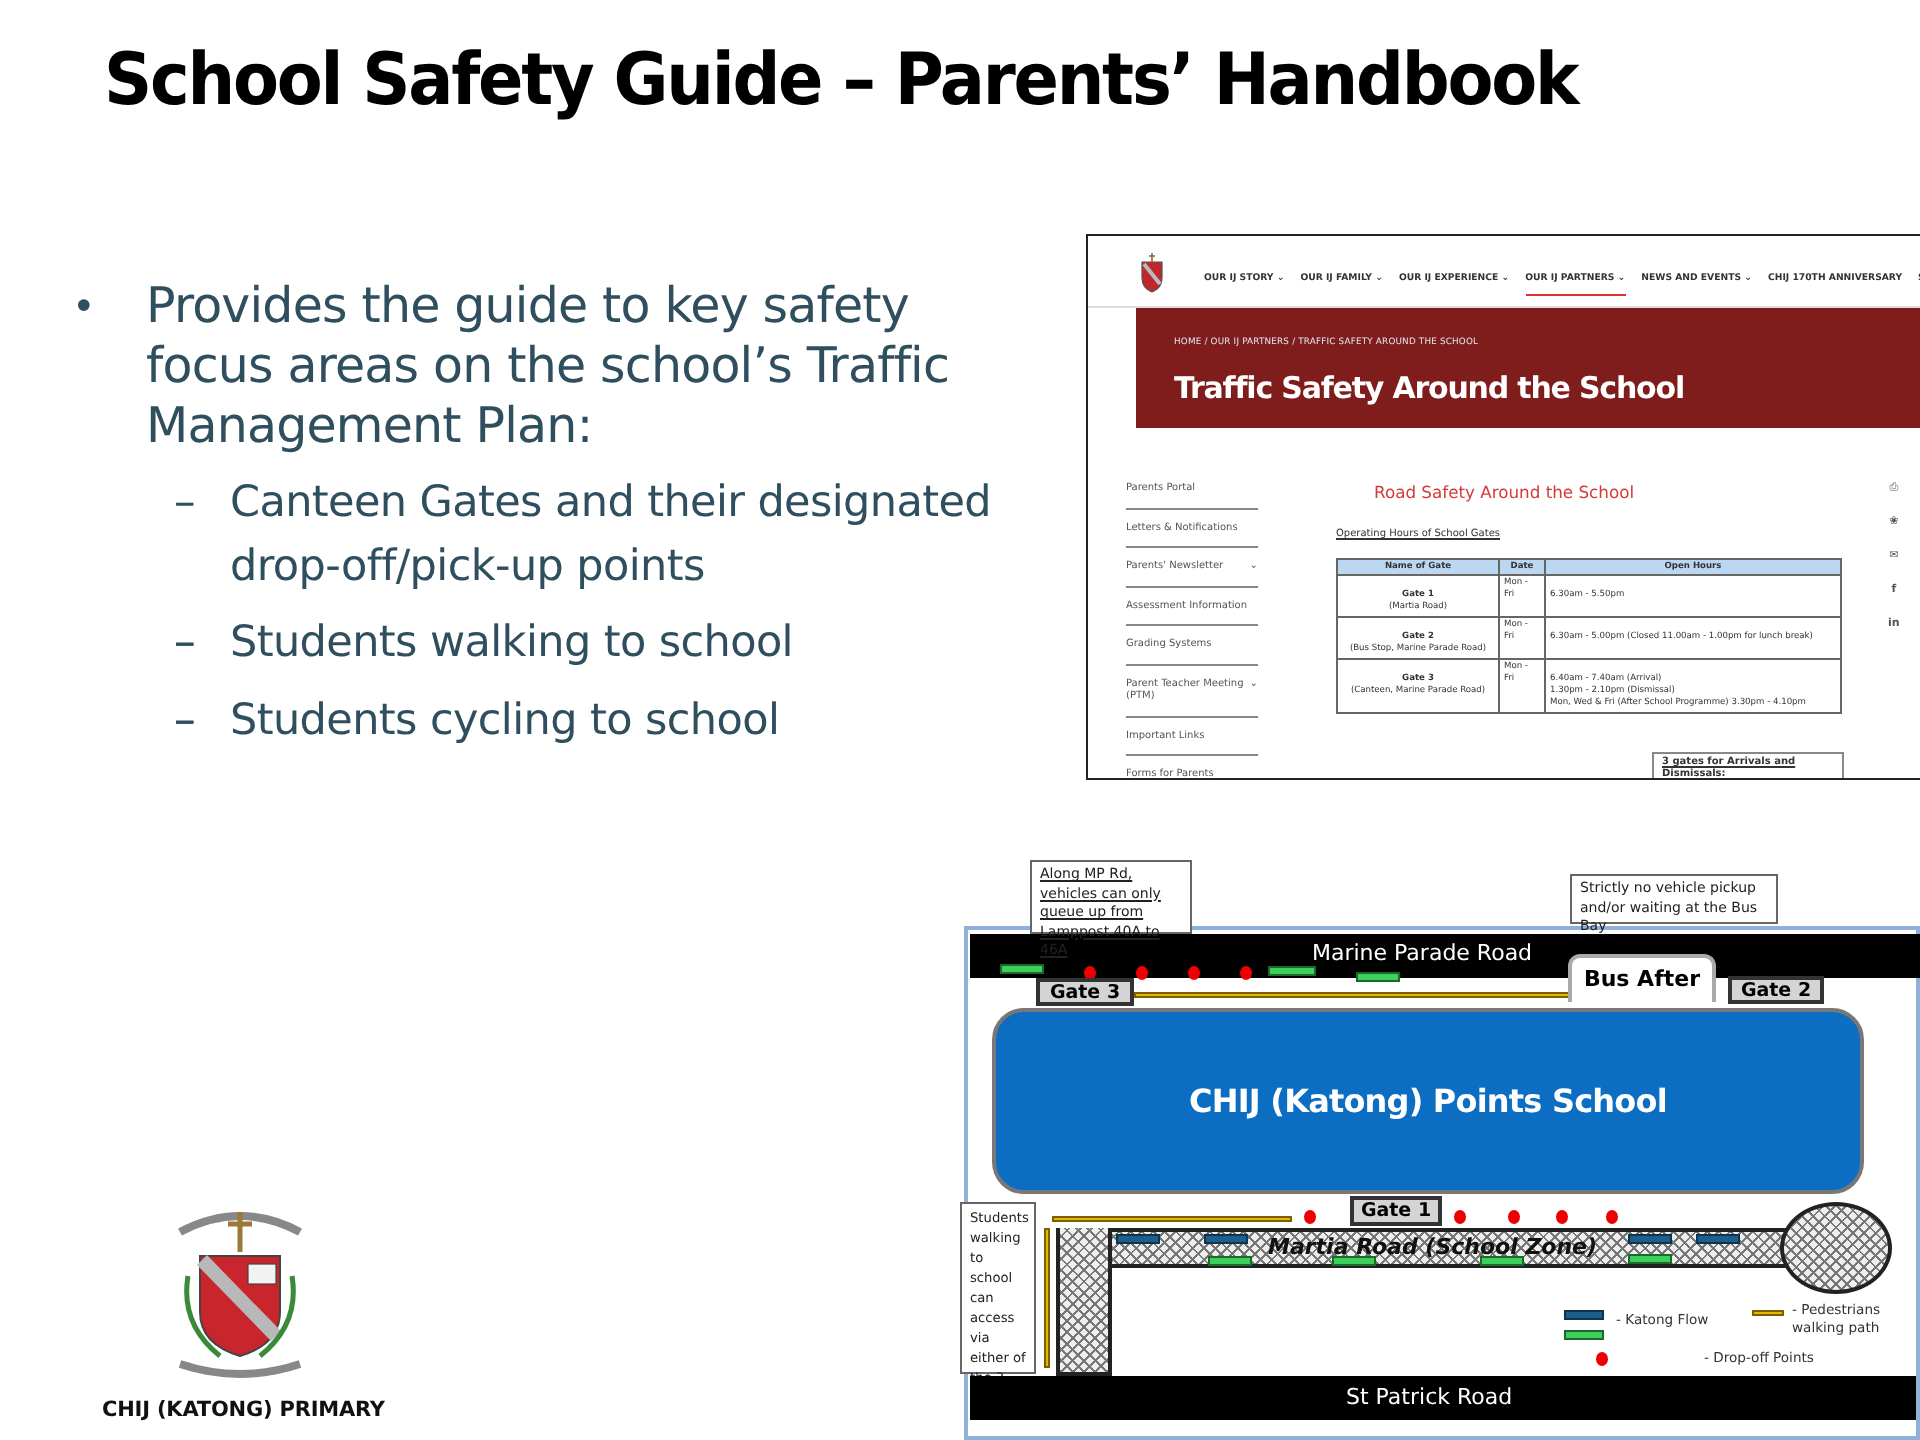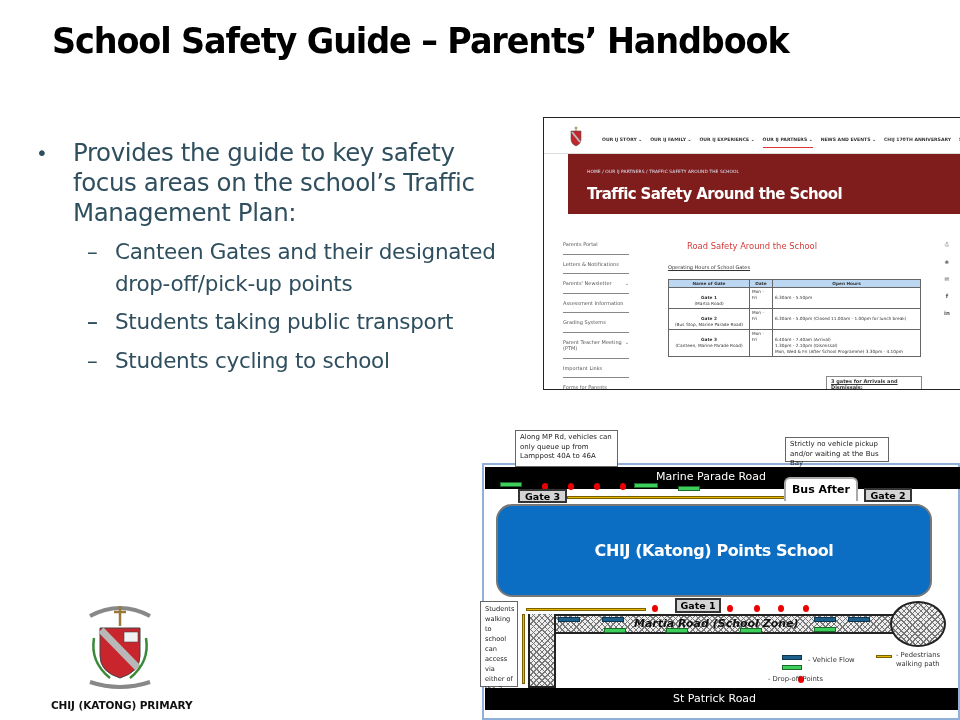--- a/index.html
+++ b/index.html
@@ -74,22 +74,22 @@
 <div class="slide-title">School Safety Guide – Parents’ Handbook</div>
 
 <div class="bullets">
   <div class="bullet-main">
     <span class="dot">•</span>
     <span>Provides the guide to key safety focus areas on the school’s </span><b>Traffic Management Plan</b><span>:</span>
   </div>
   <div class="sub-list">
     <div class="sub-item"><span class="dash">–</span><span>Canteen Gates and their designated drop-off/pick-up points</span></div>
     <div class="sub-item"><span class="dash">–</span></div>
+    <div class="sub-item"><span class="dash">–</span><span>Students walking to school</span></div>
     <div class="sub-item"><span class="dash">–</span></div>
-    <div class="sub-item"><span class="dash">–</span><span>Students taking public transport</span></div>
     <div class="sub-item"><span class="dash">–</span><span>Students cycling to school</span></div>
   </div>
 </div>
 
 <div class="web">
   <div class="web-nav">
     <svg class="web-logo" viewBox="0 0 20 22">
       <path d="M5 5 H15 V13 Q15 18 10 20 Q5 18 5 13 Z" fill="#c0262c" stroke="#555" stroke-width="0.6"></path>
       <path d="M6 6 L14 16" stroke="#bbb" stroke-width="2"></path>
       <path d="M10 0.5 V5 M8.5 2 H11.5" stroke="#8a6a2a" stroke-width="0.8"></path>
@@ -166,21 +166,21 @@
 <div class="dot-red" style="left:594px; top:483px;"></div>
 <div class="dot-red" style="left:620px; top:483px;"></div>
 
 <div class="gate-box" style="left:518px; top:489px; width:49px; height:14px;">Gate 3</div>
 <div class="ped" style="left:567px; top:496px; width:220px;"></div>
 <div class="bus-stop">Bus After</div>
 <div class="gate-box" style="left:864px; top:488px; width:48px; height:14px;">Gate 2</div>
 
 <div class="school">CHIJ (Katong) Points School</div>
 
-<div class="callout" style="left:515px; top:430px; width:103px; height:37px;">Along MP Rd, vehicles can only queue up from Lamppost 40A to 46A</div>
+<div class="callout" style="left:515px; top:430px; width:81px; height:37px;text-decoration:underline;">Along MP Rd, vehicles can only queue up from Lamppost 40A to 46A</div>
 <div class="callout" style="left:785px; top:437px; width:104px; height:25px;">Strictly no vehicle pickup and/or waiting at the Bus Bay</div>
 
 <div class="road-martia"></div>
 <div class="road-vert"></div>
 <div class="turn-circle"></div>
 <div class="martia-label">Martia Road (School Zone)</div>
 <div class="gate-box" style="left:675px; top:598px; width:46px; height:15px;">Gate 1</div>
 
 <div class="ped" style="left:526px; top:608px; width:120px;"></div>
 <div class="ped-v" style="left:522px; top:614px; height:70px;"></div>
@@ -196,25 +196,25 @@
 <div class="arrow blue" style="left:848px; top:617px; width:22px;"></div>
 <div class="arrow green" style="left:604px; top:628px; width:22px;"></div>
 <div class="arrow green" style="left:666px; top:628px; width:22px;"></div>
 <div class="arrow green" style="left:740px; top:628px; width:22px;"></div>
 <div class="arrow green" style="left:814px; top:627px; width:22px;"></div>
 
 <div class="callout" style="left:480px; top:601px; width:38px; height:86px; font-size:6.6px; line-height:10px;">Students walking to school can access via either of the 3 gates</div>
 
 <div class="arrow blue" style="left:782px; top:655px; width:20px;"></div>
 <div class="arrow green" style="left:782px; top:665px; width:20px;"></div>
-<div class="legend" style="left:808px; top:656px;">- Vehicle Flow</div>
+<div class="legend" style="left:808px; top:656px;">- Katong Flow</div>
 <div class="ped" style="left:876px; top:655px; width:16px;"></div>
 <div class="legend" style="left:896px; top:651px; white-space:normal; width:60px;">- Pedestrians walking path</div>
 <div class="dot-red" style="left:798px; top:676px;"></div>
-<div class="legend" style="left:768px; top:675px;">- Drop-off Points</div>
+<div class="legend" style="left:852px; top:675px;">- Drop-off Points</div>
 
 <div class="road-sp"></div>
 <div class="road-label" style="left:673px; top:692px;">St Patrick Road</div>
 
 <svg class="logo" viewBox="0 0 80 92">
   <path d="M10 18 Q40 2 70 18" fill="none" stroke="#888" stroke-width="4"></path>
   <path d="M40 8 V28 M34 14 H46" stroke="#9a7a3a" stroke-width="2.5"></path>
   <path d="M20 30 H60 V58 Q60 74 40 80 Q20 74 20 58 Z" fill="#c8262c" stroke="#444" stroke-width="1"></path>
   <path d="M21 32 L58 70" stroke="#b8b8b8" stroke-width="7"></path>
   <rect x="44" y="34" width="14" height="10" fill="#f2f2f2" stroke="#444" stroke-width="0.6"></rect>

